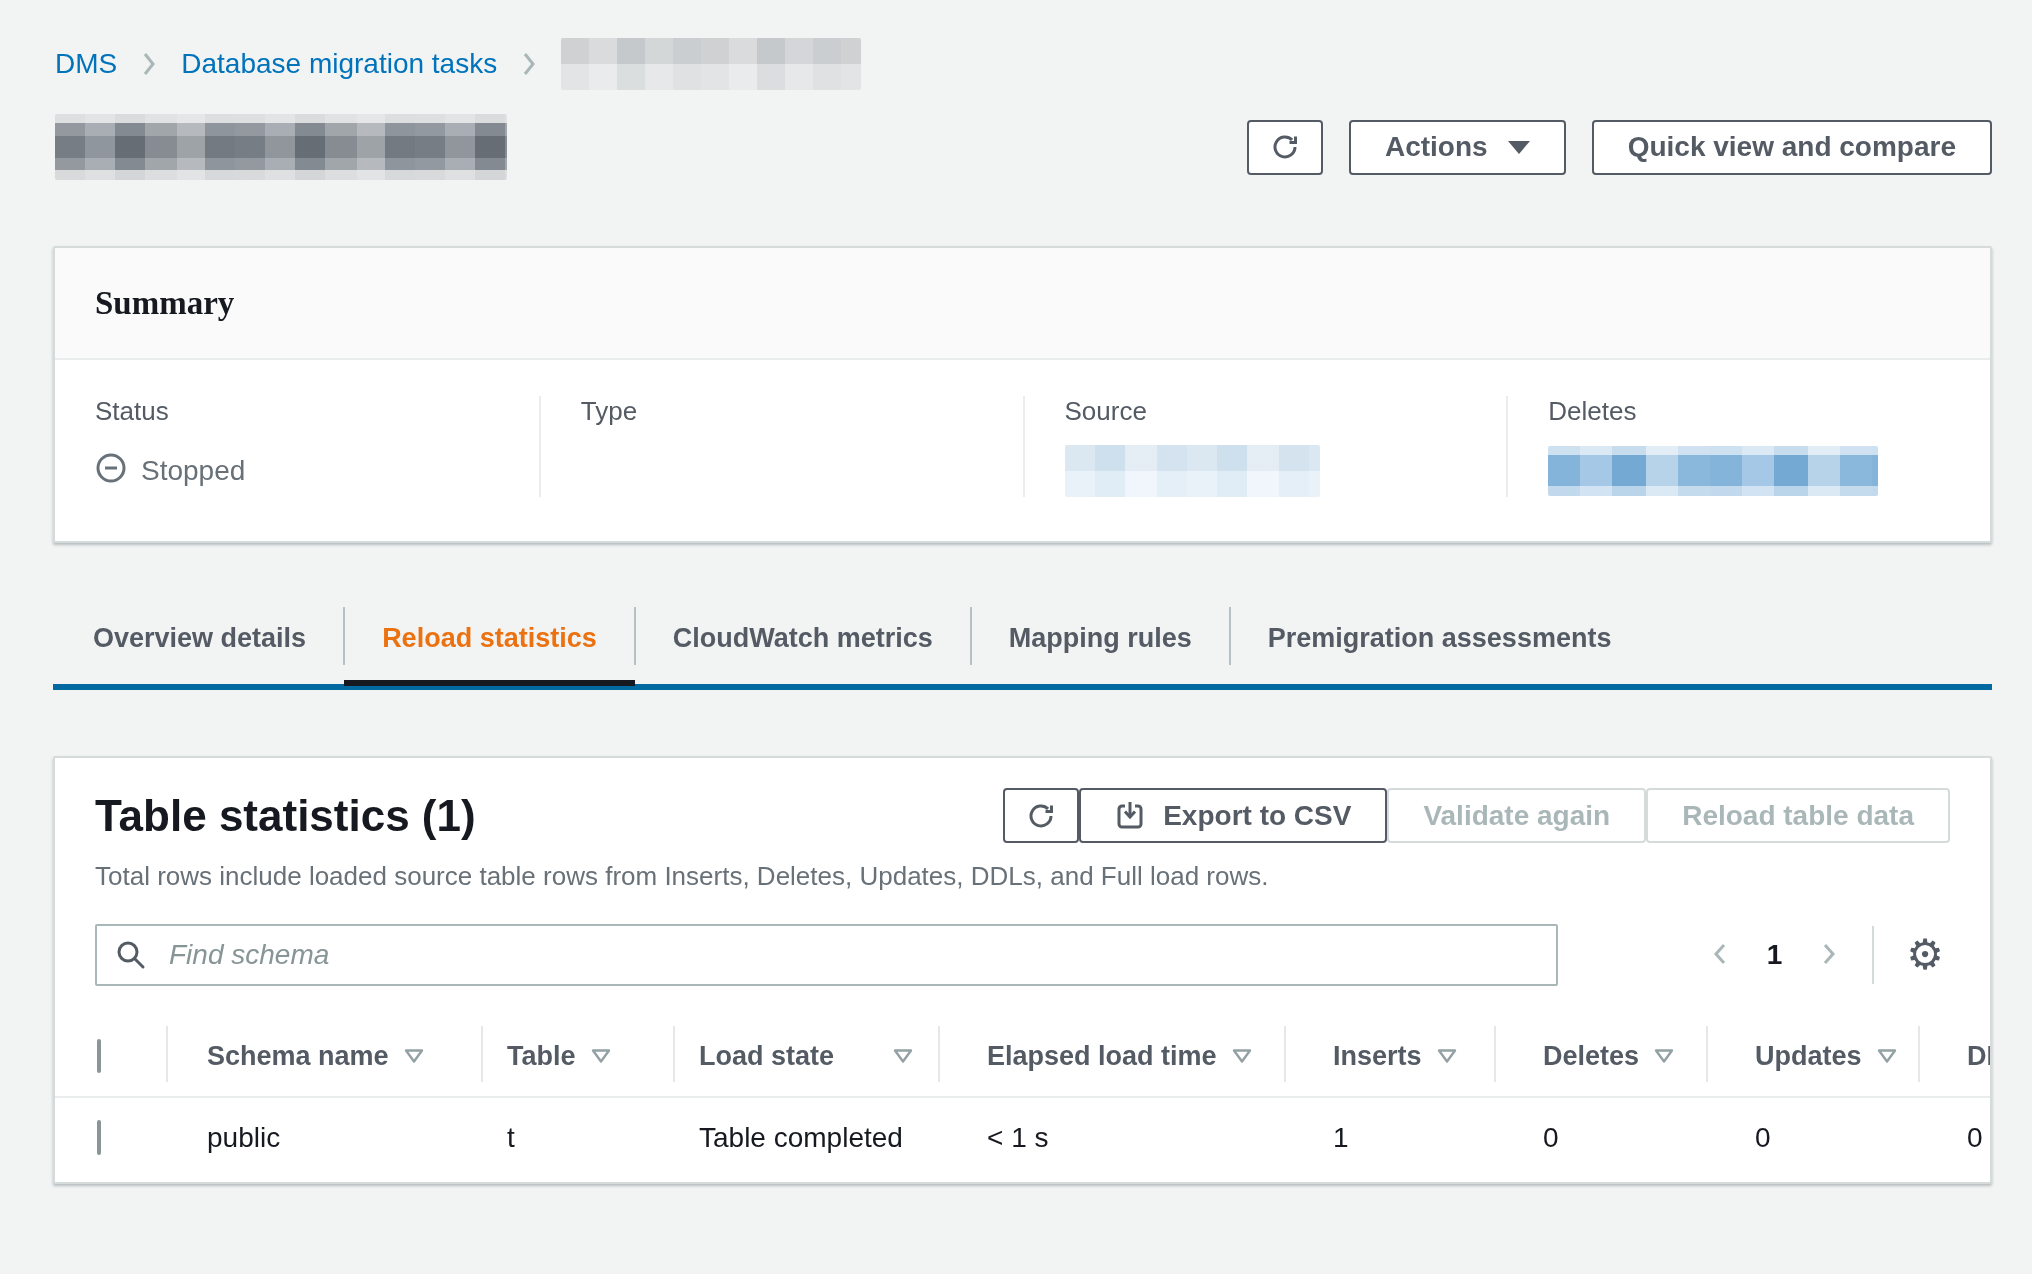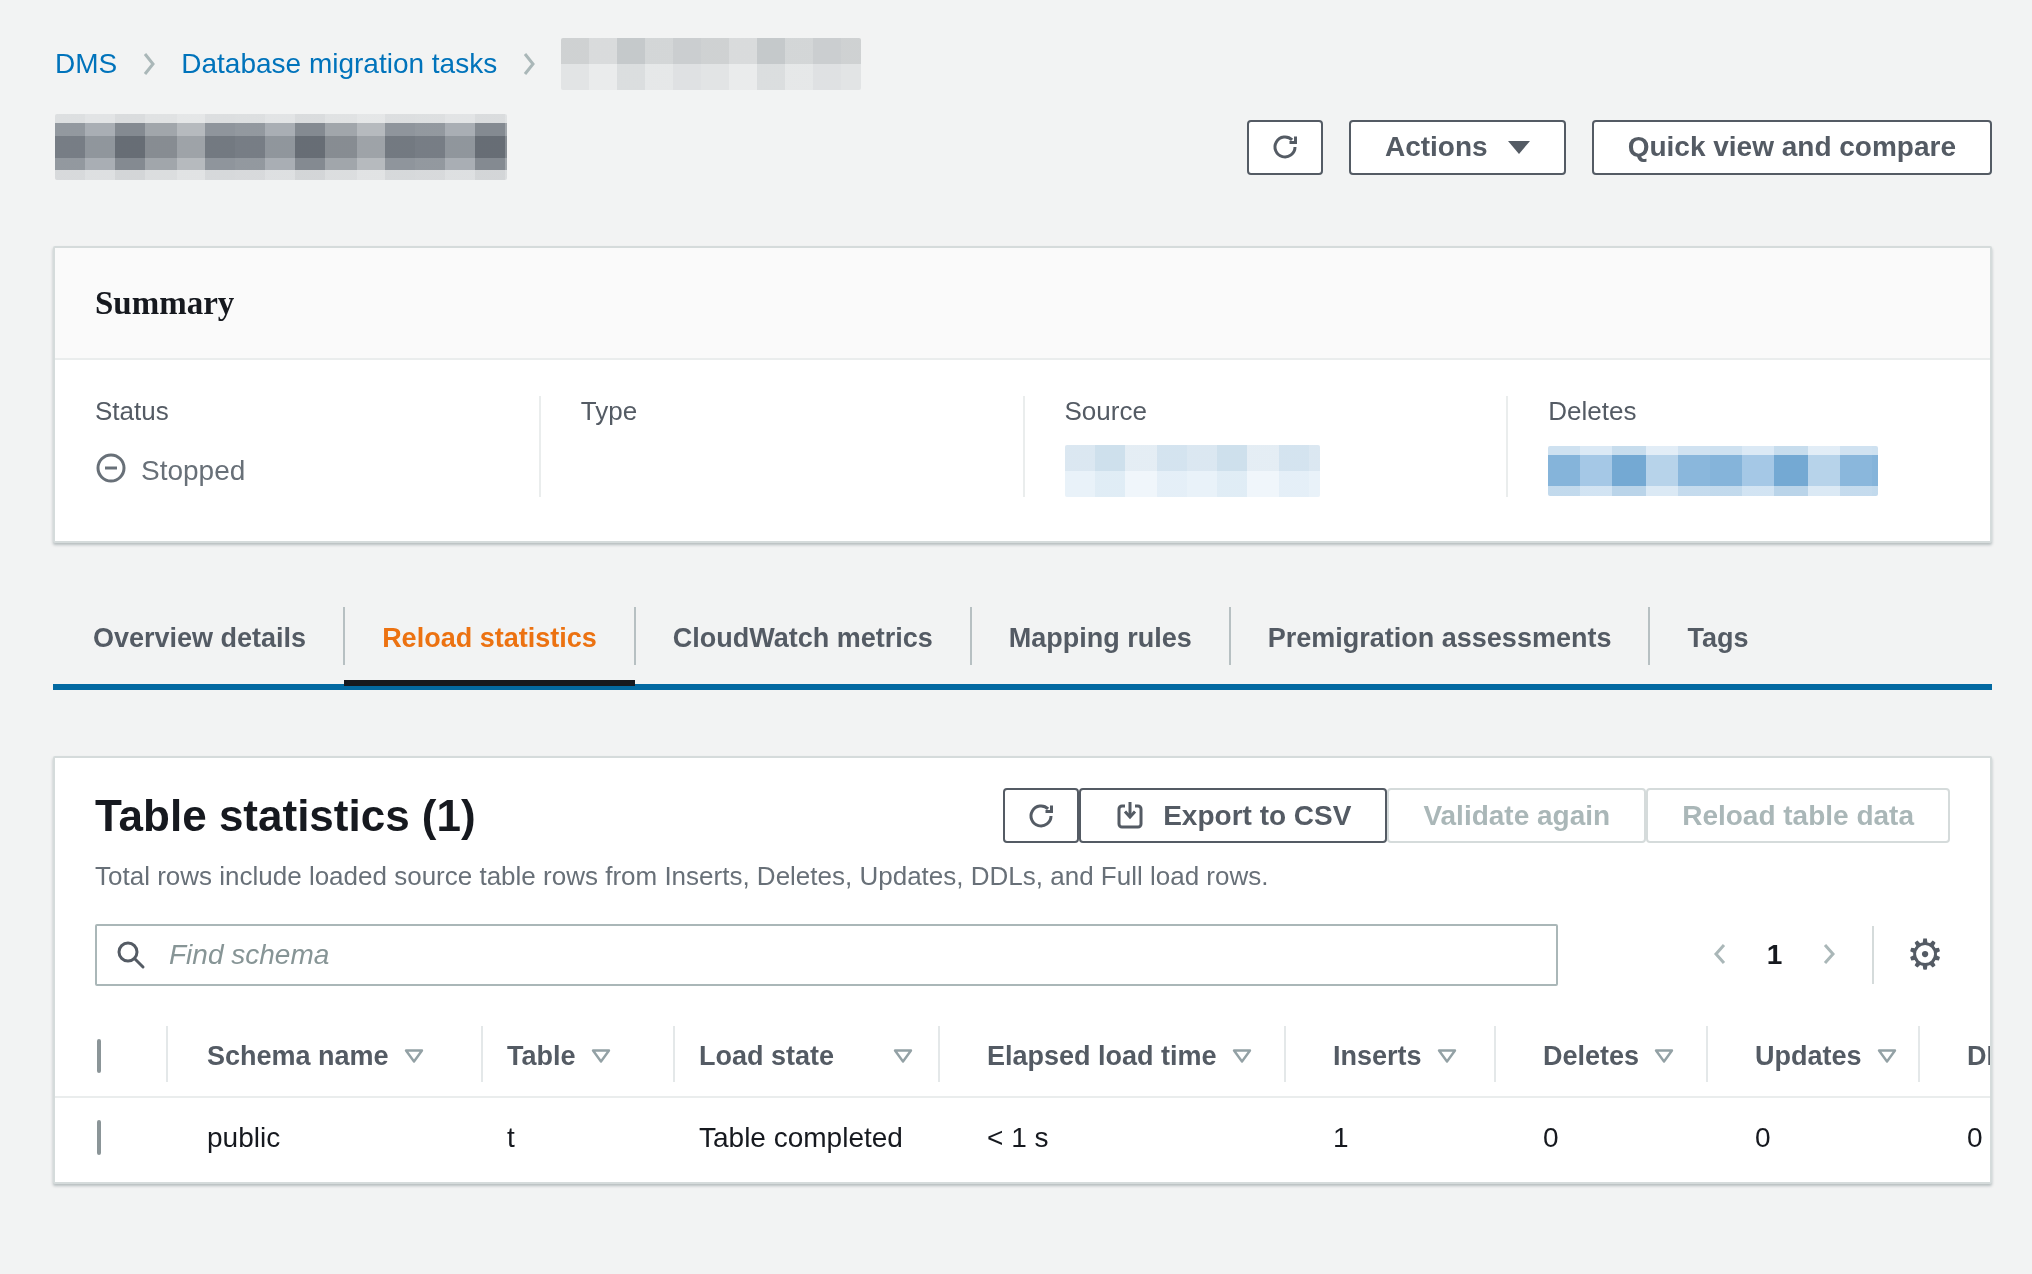--- a/index.html
+++ b/index.html
@@ -200,21 +200,20 @@
     </div>
   </div>
 </section>
 
 <div class="tabs-wrap">
   <div class="tab">Overview details</div>
   <div class="tab active">Reload statistics</div>
   <div class="tab">CloudWatch metrics</div>
   <div class="tab">Mapping rules</div>
   <div class="tab">Premigration assessments</div>
-  <div class="tab">Tags</div>
 </div>
 
 <section class="card stats-card">
   <div class="stats-head">
     <span class="stats-title">Table statistics (1)</span>
     <div class="head-buttons">
       <button class="btn icon-only">
         <span>
           <svg class="btn-svg" width="30" height="30" viewBox="0 0 30 30">
               <path d="M25 15a10 10 0 1 1-2.9-7.1" fill="none" stroke="#545b64" stroke-width="3"></path>

